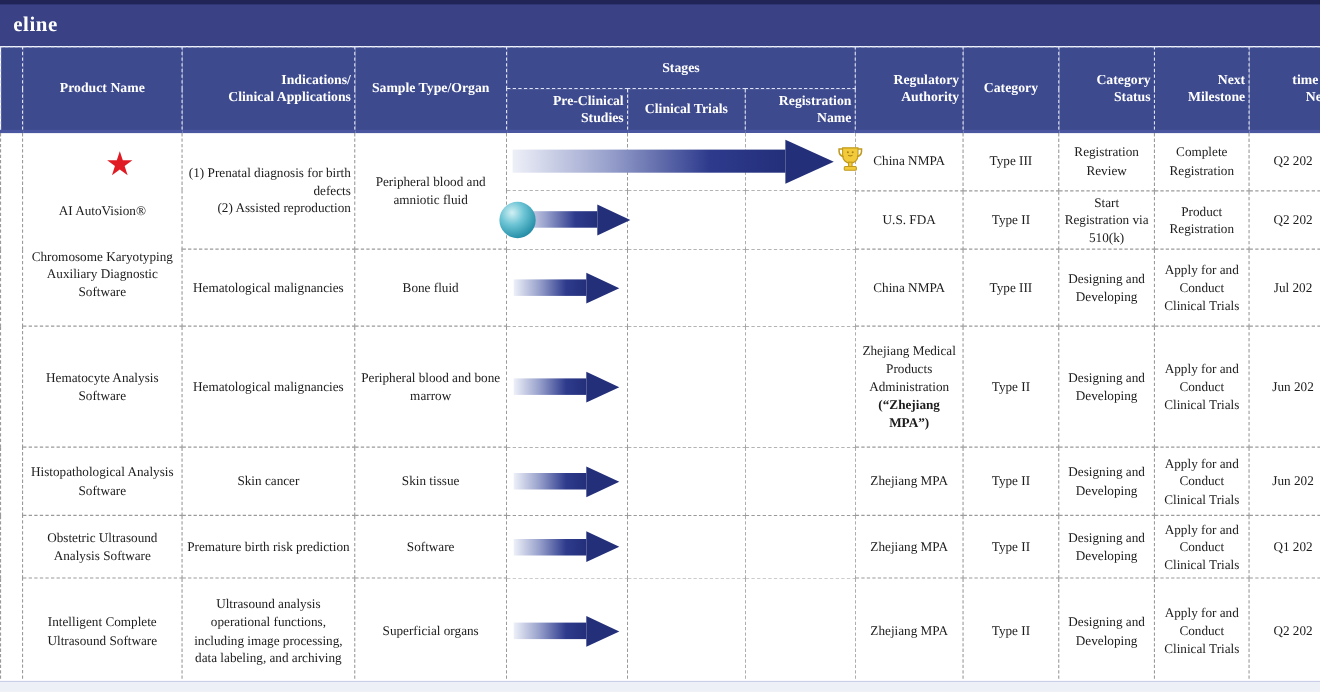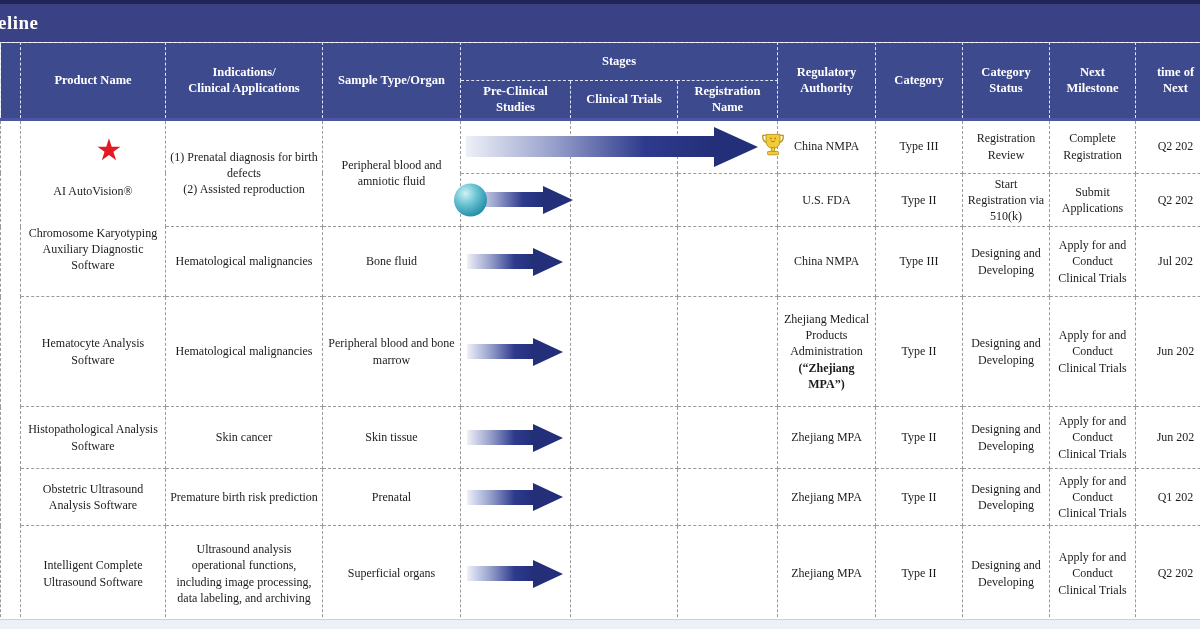--- a/index.html
+++ b/index.html
@@ -2,34 +2,34 @@
 <html><head>
 <meta charset="utf-8">
 <style>
   html,body{margin:0;padding:0;}
   body{width:1200px;height:629px;overflow:hidden;background:#ffffff;
        font-family:"Liberation Serif","DejaVu Serif",serif;}
   .viewport{position:relative;width:1200px;height:629px;overflow:hidden;background:#fff;}
 
   
   .titlebar{height:38px;background:#3a4285;border-top:4px solid #212457;
-            display:flex;align-items:center;}
+            display:flex;align-items:center;padding-left:14px;}
   .titlebar .title{color:#ffffff;font-weight:bold;font-size:19px;margin-left:-2px;letter-spacing:.5px;}
 
   
   table{border-collapse:collapse;table-layout:fixed;width:1215px;background:#fff;}
   th,td{box-sizing:border-box;text-align:center;vertical-align:middle;padding:2px 3px;}
 
   thead th{background:#3d4a8e;color:#ffffff;font-weight:bold;font-size:12.5px;
            border:1px dashed #dfe3f6;line-height:1.3;}
   thead tr.h2 th{border-bottom:3px solid #4a57a0;}
   thead tr.h1 th[rowspan]{border-bottom:3px solid #4a57a0;}
 
   tbody td{border:1px dashed #9a9a9a;color:#1c1c1c;font-size:12px;line-height:1.35;background:#fff;}
-  .pre{white-space:pre-line;}
+  .pre{white-space:pre-line;text-align:right;}
 
   
   .prod-cell{padding-top:14px;vertical-align:top;}
   .star{color:#e01b24;font-size:30px;line-height:1;display:block;transform:translateX(16px);}
   .brand{display:block;margin-top:18px;font-size:12px;}
   .prod2{display:block;margin-top:26px;font-size:12px;text-align:center;}
 
   
   td.stage{position:relative;padding:0;}
   .arrow{position:absolute;top:50%;transform:translateY(-50%);display:flex;align-items:center;z-index:2;}
@@ -146,21 +146,21 @@
           <div class="arrow med from-ball">
             <div class="shaft"></div>
               <div class="head"></div>
           </div>
         </td>
         <td class="stage"></td>
         <td class="stage"></td>
         <td>U.S. FDA</td>
         <td>Type II</td>
         <td>Start Registration via 510(k)</td>
-        <td>Submit Applications</td>
+        <td>Product Registration</td>
         <td>Q2 202</td>
       </tr>
 
       <tr style="height:70px">
         <td>Hematological malignancies</td>
         <td>Bone fluid</td>
         <td class="stage">
           <div class="arrow med">
             <div class="shaft"></div>
               <div class="head"></div>
@@ -212,21 +212,21 @@
         <td>Zhejiang MPA</td>
         <td>Type II</td>
         <td>Designing and Developing</td>
         <td>Apply for and Conduct Clinical Trials</td>
         <td>Jun 202</td>
       </tr>
 
       <tr style="height:57px">
         <td>Obstetric Ultrasound Analysis Software</td>
         <td>Premature birth risk prediction</td>
-        <td>Prenatal</td>
+        <td>Software</td>
         <td class="stage">
           <div class="arrow med">
             <div class="shaft"></div>
               <div class="head"></div>
           </div>
         </td>
         <td class="stage"></td>
         <td class="stage"></td>
         <td>Zhejiang MPA</td>
         <td>Type II</td>

